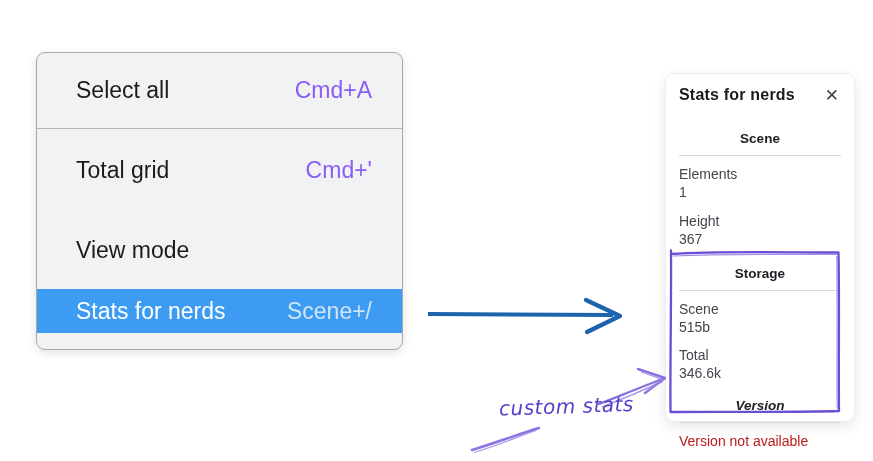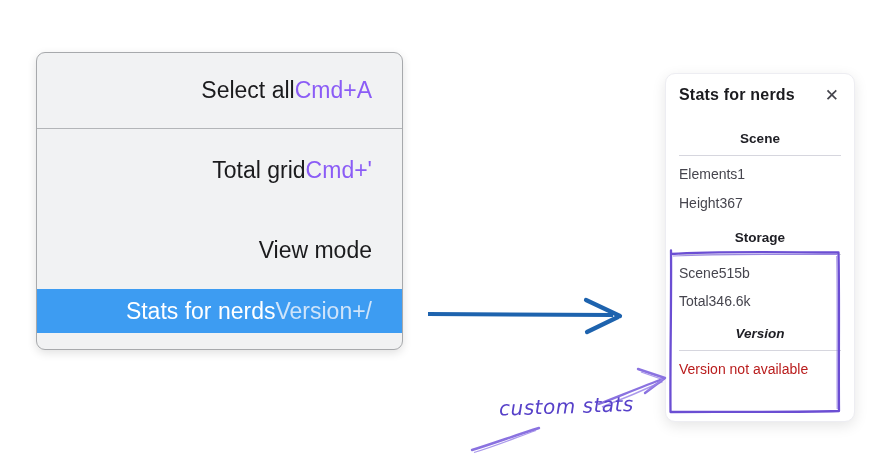--- a/index.html
+++ b/index.html
@@ -8,21 +8,21 @@
   .stage { position: relative; width: 873px; height: 461px; }
 
   
   .context-menu {
     position: absolute; left: 36px; top: 52px; width: 367px; height: 298px;
     background: #f1f2f3; border: 1px solid #a7a9ac; border-radius: 9px;
     box-shadow: 0 3px 10px rgba(0,0,0,0.12);
   }
   .menu-item {
     position: absolute; left: 0; width: 100%; height: 44px;
-    display: flex; align-items: center; justify-content: flex-end;
+    display: flex; align-items: center; justify-content: space-between;
     padding: 0 30px 0 39px; font-size: 23px; color: #1b1b1d; cursor: default;
   }
   .menu-item .shortcut { color: #8b5cf6; }
   .menu-item.selected { background: #3d9cf2; color: #ffffff; }
   .menu-item.selected .shortcut { color: #cfe4fa; }
   .menu-separator {
     position: absolute; left: 0; top: 75px; width: 100%; height: 0;
     border-top: 1px solid #b3b5b8;
   }
 
@@ -40,22 +40,22 @@
   .panel-header { display: flex; align-items: center; justify-content: space-between; }
   .panel-title { font-size: 16px; font-weight: bold; color: #1b1b1f; letter-spacing: 0.2px; }
   .panel-close { background: none; border: none; font-size: 17px; line-height: 17px;
     color: #44444c; cursor: pointer; padding: 0 2px; font-weight: 400;
     font-family: "DejaVu Sans", sans-serif; }
   .section-heading { margin-top: 26px; text-align: center; font-size: 13.5px;
     font-weight: bold; color: #202026; line-height: 18px; }
   .section-heading.tight { margin-top: 17px; }
   .section-heading.tight2 { margin-top: 15px; font-style: italic; }
   .divider { margin-top: 7px; border-top: 1px solid #d6d6de; height: 0; }
-  .stat-row { display: flex; margin-top: 10px;
-    font-size: 14px; line-height: 18px; color: #46454e; }
+  .stat-row { display: flex; justify-content: space-between; margin-top: 10px;
+    font-size: 14px; line-height: 18px; color: #46454e; flex-direction: column; }
   .stat-row.first { margin-top: 9px; }
   .boxed { padding-right: 8px; }
   .version-note { margin-top: 9px; font-size: 14px; line-height: 18px; color: #b91c1c; }
 
   
   .annotation-label {
     position: absolute; left: 499px; top: 394px; width: 150px;
     font-family: "DejaVu Sans", sans-serif; font-style: italic;
     font-size: 20px; font-weight: 500; letter-spacing: 0.5px;
     color: #5741c9; transform: rotate(-2deg); white-space: nowrap;
@@ -74,21 +74,21 @@
     <div class="menu-separator"></div>
     <div class="menu-item" style="top:95px">
       <span>Total grid</span>
       <span class="shortcut">Cmd+'</span>
     </div>
     <div class="menu-item" style="top:175px">
       <span>View mode</span>
     </div>
     <div class="menu-item selected" style="top:236px">
       <span>Stats for nerds</span>
-      <span class="shortcut">Version+/</span>
+      <span class="shortcut">Scene+/</span>
     </div>
   </div>
 
   <div class="stats-panel">
     <div class="panel-header">
       <span class="panel-title">Stats for nerds</span>
       <button class="panel-close">✕</button>
     </div>
 
     <div class="section-heading">Scene</div>

